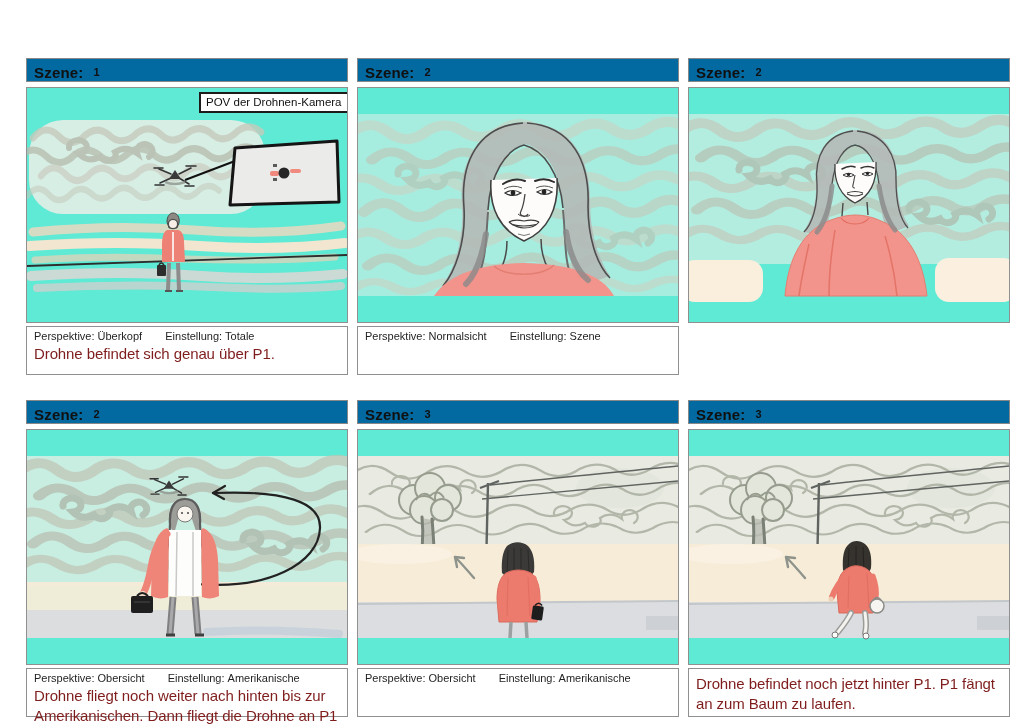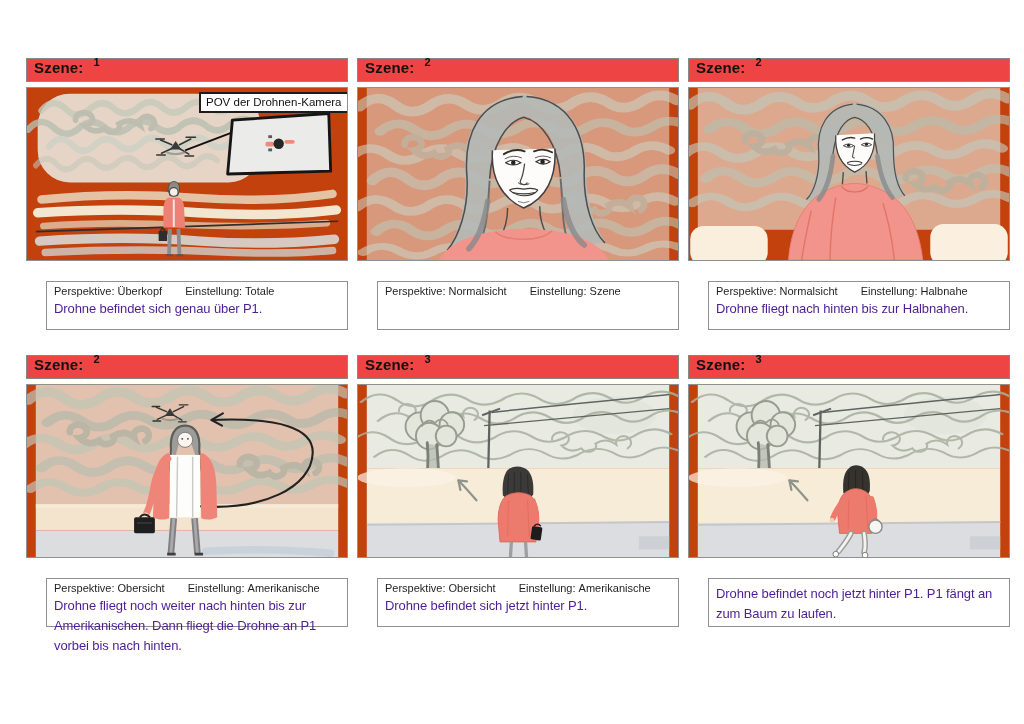--- a/index.html
+++ b/index.html
@@ -13,47 +13,46 @@
   }
   .board {
     position: absolute; left: 26px; top: 58px;
     display: grid;
     grid-template-columns: repeat(3, 322px);
     column-gap: 9px; row-gap: 25px;
   }
   .scene-header {
     height: 24px;
     border: 1px solid #888888;
-    background: #ef4444;
+    background: #0369a1;
     padding-left: 7px;
-    display: flex; align-items: flex-start;
+    display: flex; align-items: flex-end;
     margin-bottom: 5px;
   }
   .scene-word { font-size: 15px; font-weight: bold; color: #101010; letter-spacing: .2px; }
   .scene-num  { font-size: 11px; font-weight: bold; color: #101010; margin-left: 10px; position: relative; top: -3px; }
   .image-box {
-    height: 174px;
+    height: 236px;
     border: 1px solid #909090;
-    background: #c2410c;
+    background: #5eead4;
     position: relative;
-    margin-bottom: 20px;
+    margin-bottom: 3px;
     overflow: hidden;
   }
   .image-box svg { display: block; width: 100%; height: 100%; }
   .desc-box {
     height: 49px;
     border: 1px solid #909090;
     background: #fff;
     padding: 3px 8px 0 7px;
-    margin-left: 20px;
   }
   .meta-line { font-size: 11px; color: #1f1f1f; white-space: nowrap; }
   .meta-pair { margin-right: 20px; }
   .meta-pair .k { margin-right: 3px; }
-  .desc-text { font-size: 13px; color: #4c1d95; line-height: 20px; margin-top: 2px; letter-spacing: -0.1px; }
+  .desc-text { font-size: 15px; color: #7f1d1d; line-height: 20px; margin-top: 2px; letter-spacing: -0.1px; }
   .callout {
     position: absolute; left: 172px; top: 4px; z-index: 2;
     background: #fff; border: 2px solid #1c1c1c;
     font-size: 11.5px; color: #111;
     padding: 2px 5px 3px; white-space: nowrap;
   }
 </style>
 </head>
 <body>
 
@@ -259,27 +258,20 @@
           <path d="M166,61 l-2,10 q-1,3 2,3" stroke="#444" stroke-width="1.1" fill="none"></path>
           <path d="M158,79 q8,-3 16,0 M158,80 q8,4 16,0" stroke="#3a3a3a" stroke-width="1.1" fill="none"></path>
           <path d="M154,89 L153,102 M178,88 L179,101" stroke="#4a4a4a" stroke-width="1.4" fill="none"></path>
           <path d="M96,182 C99,144 114,116 142,106 C150,103 158,101 166,101 C176,101 186,104 192,107 C220,118 234,146 238,182 Z" fill="#f2948b" stroke="#e47f73" stroke-width="1"></path>
           <path d="M120,130 C116,148 112,166 110,182 M146,116 C142,140 140,162 140,182 M196,122 C202,142 206,162 208,182" stroke="#e06c5f" stroke-width="1.5" fill="none" opacity="0.8"></path>
           <path d="M152,104 C158,112 174,112 180,104" stroke="#e06c5f" stroke-width="1.2" fill="none"></path>
           <path d="M143,72 C141,92 136,108 128,118 M190,72 C193,92 198,106 206,116" stroke="#8a8a8a" stroke-width="5" fill="none" opacity="0.8" stroke-linecap="round"></path>
         </g>
       </svg>
     </div>
-    <div class="desc-box">
-      <div class="meta-line">
-        <span class="meta-pair"><span class="k">Perspektive:</span><span>Normalsicht</span></span>
-        <span class="meta-pair"><span class="k">Einstellung:</span><span>Halbnahe</span></span>
-      </div>
-      <div class="desc-text">Drohne fliegt nach hinten bis zur Halbnahen.</div>
-    </div>
   </div>
 
   <div class="panel">
     <div class="scene-header">
       <span class="scene-word">Szene:</span>
       <span class="scene-num">2</span>
     </div>
     <div class="image-box">
       <svg viewBox="0 0 320 182">
         <rect x="0" y="0" width="320" height="130" fill="#eceee6" opacity="0.75"></rect>
@@ -350,21 +342,20 @@
             <path d="M176,150 q3,-5 7,-1" stroke="#1d1d1d" stroke-width="1.5" fill="none"></path>
           </g>
         </g>
       </svg>
     </div>
     <div class="desc-box">
       <div class="meta-line">
         <span class="meta-pair"><span class="k">Perspektive:</span><span>Obersicht</span></span>
         <span class="meta-pair"><span class="k">Einstellung:</span><span>Amerikanische</span></span>
       </div>
-      <div class="desc-text">Drohne befindet sich jetzt hinter P1.</div>
     </div>
   </div>
 
   <div class="panel">
     <div class="scene-header">
       <span class="scene-word">Szene:</span>
       <span class="scene-num">3</span>
     </div>
     <div class="image-box">
       <svg viewBox="0 0 320 182">

